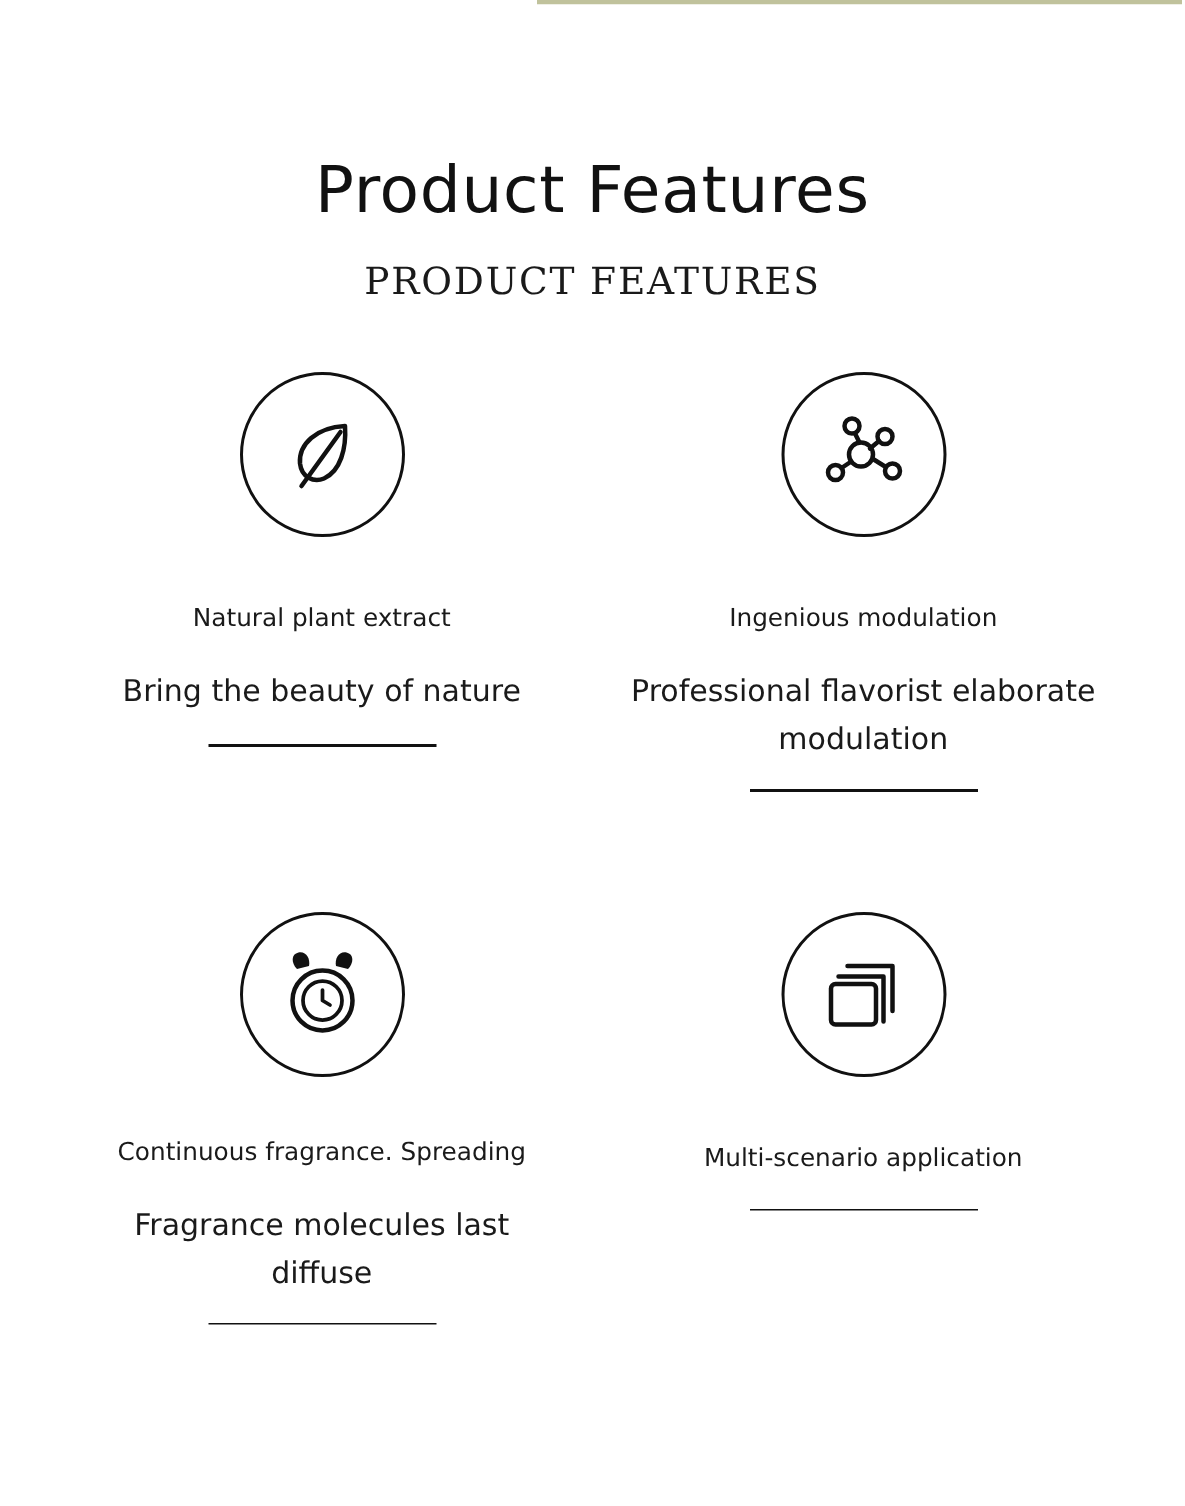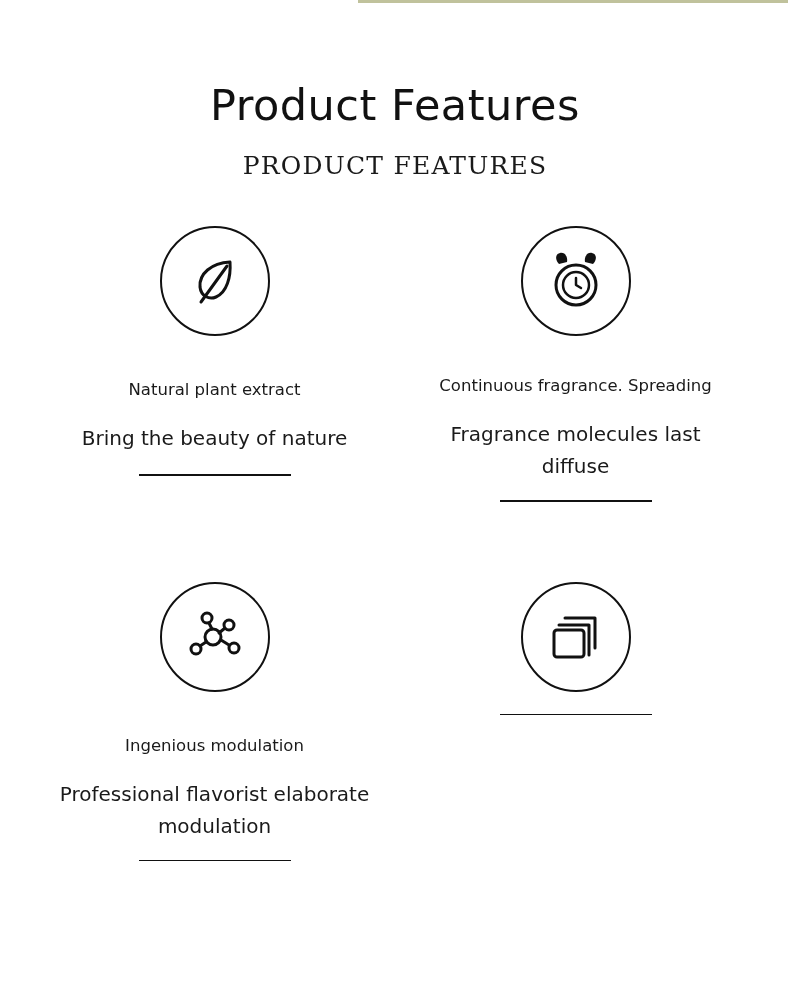--- a/index.html
+++ b/index.html
@@ -41,20 +41,21 @@
     position: absolute;
     left: 358px; top: 3px;
     width: 430px; height: 3px;
     background: #ffffff;
   }
 
   .page {
     position: absolute;
     inset: 0;
     padding: 0;
+    margin-top: 22px;
   }
 
   .heading-block {
     text-align: center;
     padding-top: 82px;
   }
   .title-main {
     font-family: "DejaVu Sans", sans-serif;
     font-size: 43px;
     font-weight: 400;
@@ -154,59 +155,60 @@
         <svg width="64" height="64" viewBox="0 0 64 64" fill="none" aria-hidden="true">
           <path d="M47 13 C28 14, 16 25, 17 38 C18 47, 26 51, 33 48 C44 43, 48 28, 47 13 Z" stroke="#111111" stroke-width="3" fill="none" stroke-linejoin="round"></path>
           <path d="M44 17 L18 53" stroke="#111111" stroke-width="3" stroke-linecap="round"></path>
         </svg>
       </div>
       <div class="feature-title">Natural plant extract</div>
       <div class="feature-desc">Bring the beauty of nature</div>
       <div class="rule"></div>
     </div>
 
-    <div class="feature cell-2">
-      <div class="icon-circle">
-        <svg width="66" height="66" viewBox="0 0 66 66" fill="none" aria-hidden="true">
-          <path d="M16 16 C12 12, 12 6, 17 5 C22 4, 25 9, 24 14 Z" fill="#111111"></path>
-          <path d="M50 16 C54 12, 54 6, 49 5 C44 4, 41 9, 42 14 Z" fill="#111111"></path>
-          <circle cx="33" cy="37" r="20" stroke="#111111" stroke-width="3"></circle>
-          <circle cx="33" cy="37" r="13" stroke="#111111" stroke-width="2.5"></circle>
-          <path d="M33 30 L33 37 L38 40" stroke="#111111" stroke-width="2.5" stroke-linecap="round" stroke-linejoin="round"></path>
-        </svg>
-      </div>
-      <div class="feature-title">Continuous fragrance. Spreading</div>
-      <div class="feature-desc">Fragrance molecules last diffuse</div>
-      <div class="rule"></div>
-    </div>
-
     <div class="feature cell-1">
       <div class="icon-circle">
         <svg width="66" height="66" viewBox="0 0 66 66" fill="none" aria-hidden="true">
           <circle cx="31" cy="33" r="8" stroke="#111111" stroke-width="3"></circle>
           <circle cx="25" cy="14" r="5" stroke="#111111" stroke-width="3"></circle>
           <circle cx="47" cy="21" r="5" stroke="#111111" stroke-width="3"></circle>
           <circle cx="14" cy="45" r="5" stroke="#111111" stroke-width="3"></circle>
           <circle cx="52" cy="44" r="5" stroke="#111111" stroke-width="3"></circle>
           <path d="M27 19 L30 25" stroke="#111111" stroke-width="3" stroke-linecap="round"></path>
           <path d="M43 24 L37 29" stroke="#111111" stroke-width="3" stroke-linecap="round"></path>
           <path d="M24 38 L18 42" stroke="#111111" stroke-width="3" stroke-linecap="round"></path>
           <path d="M39 36 L47 41" stroke="#111111" stroke-width="3" stroke-linecap="round"></path>
         </svg>
       </div>
       <div class="feature-title">Ingenious modulation</div>
       <div class="feature-desc">Professional flavorist elaborate modulation</div>
       <div class="rule"></div>
     </div>
 
+    <div class="feature cell-2">
+      <div class="icon-circle">
+        <svg width="66" height="66" viewBox="0 0 66 66" fill="none" aria-hidden="true">
+          <path d="M16 16 C12 12, 12 6, 17 5 C22 4, 25 9, 24 14 Z" fill="#111111"></path>
+          <path d="M50 16 C54 12, 54 6, 49 5 C44 4, 41 9, 42 14 Z" fill="#111111"></path>
+          <circle cx="33" cy="37" r="20" stroke="#111111" stroke-width="3"></circle>
+          <circle cx="33" cy="37" r="13" stroke="#111111" stroke-width="2.5"></circle>
+          <path d="M33 30 L33 37 L38 40" stroke="#111111" stroke-width="2.5" stroke-linecap="round" stroke-linejoin="round"></path>
+        </svg>
+      </div>
+      <div class="feature-title">Continuous fragrance. Spreading</div>
+      <div class="feature-desc">Fragrance molecules last diffuse</div>
+      <div class="rule"></div>
+    </div>
+
     <div class="feature cell-3">
       <div class="icon-circle">
         <svg width="62" height="62" viewBox="0 0 62 62" fill="none" aria-hidden="true">
           <path d="M20 12 H50 V42" stroke="#111111" stroke-width="3" stroke-linecap="round" stroke-linejoin="round" fill="none"></path>
           <path d="M14 19 H44 V49" stroke="#111111" stroke-width="3" stroke-linecap="round" stroke-linejoin="round" fill="none"></path>
           <rect x="9" y="24" width="30" height="27" rx="3" stroke="#111111" stroke-width="3" fill="none"></rect>
         </svg>
       </div>
+      <div class="feature-title">Multi-scenario application</div>
       <div class="rule"></div>
     </div>
 
   </div>
 </div>
 
 </body></html>

